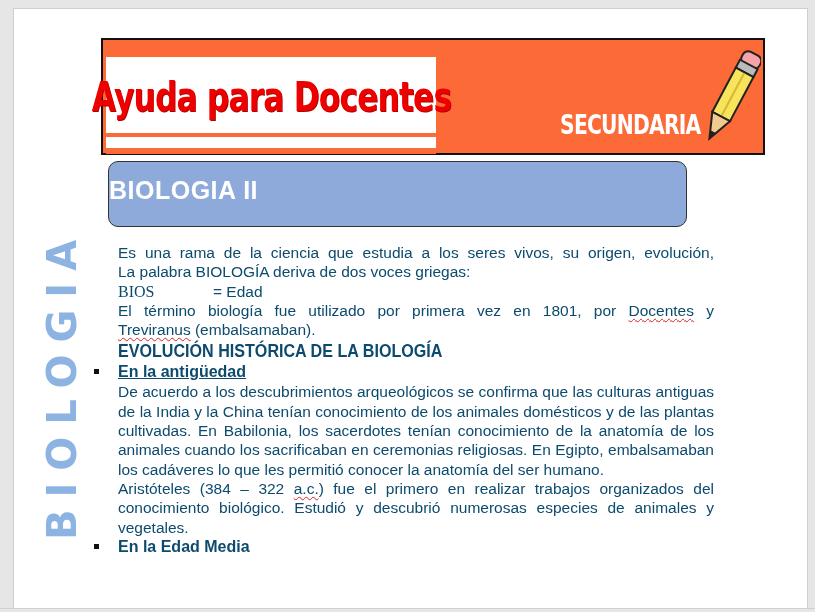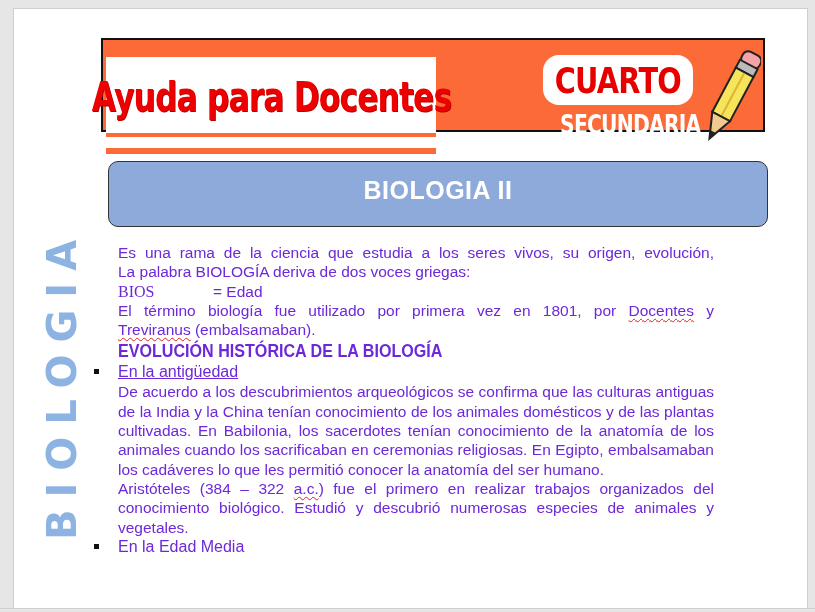--- a/index.html
+++ b/index.html
@@ -1,67 +1,64 @@
 <!DOCTYPE html>
 <html><head>
 <meta charset="utf-8">
 <style>
   html, body { margin:0; padding:0; }
   body { width:815px; height:612px; background:#e6e6e6; position:relative; overflow:hidden; font-family:"Liberation Sans", sans-serif; }
   .page { position:absolute; left:13px; top:8px; width:793px; height:600px; background:#fff; border-left:1px solid #cfcfcf; border-top:1px solid #cfcfcf; border-right:1px solid #cfcfcf; overflow:hidden; }
   .bottom-strip { position:absolute; left:0; top:608px; width:815px; height:4px; background:#e6e6e6; border-top:1px solid #cfcfcf; }
 
   
-  .banner { position:absolute; left:101px; top:38px; width:664px; height:94px; border:2px solid #111; box-sizing:border-box; background:#fb6a37; }
+  .banner { position:absolute; left:101px; top:38px; width:664px; height:117px; border:2px solid #111; box-sizing:border-box; background:#fb6a37; }
   .banner .left { position:absolute; left:3px; top:11px; width:330px; height:91px; background:#fff; border-top:6px solid #fb6a37; border-bottom:6px solid #fb6a37; box-shadow: inset 0 3px 0 #fff, inset 0 -3px 0 #fff; }
   .banner .left-inner { position:absolute; left:0; top:6px; width:100%; height:72px; background:#fff; display:flex; align-items:center; justify-content:center; }
   .banner .stripe-top { position:absolute; left:3px; top:14px; width:330px; height:4px; background:#fb6a37; }
   .banner .stripe-bot { position:absolute; left:3px; top:93px; width:330px; height:4px; background:#fb6a37; }
   .brand-text { font-family:"DejaVu Sans", sans-serif; font-weight:bold; font-size:40px; color:#ee0000; letter-spacing:-1px; transform:scaleX(0.78); transform-origin:center; white-space:nowrap; text-shadow:1px 1px 0 #b00000; }
   .cuarto-box { position:absolute; left:440px; top:15px; width:150px; height:50px; background:#fff; border-radius:16px; display:flex; align-items:center; justify-content:center; }
   .cuarto-text { font-family:"DejaVu Sans", sans-serif; font-weight:bold; font-size:36px; color:#e60000; transform:scaleX(0.8); letter-spacing:-1px; }
   .secundaria-text { position:absolute; left:440px; top:70px; width:155px; text-align:center; font-family:"DejaVu Sans", sans-serif; font-weight:bold; font-size:26px; color:#fff; transform:scaleX(0.78); letter-spacing:-1px; }
   .pencil { position:absolute; left:598px; top:4px; width:60px; height:108px; }
 
   
-  .title-box { position:absolute; left:108px; top:161px; width:660px; height:66px; background:#8eaadb; border:1px solid #333; border-radius:10px; box-sizing:border-box; display:flex; align-items:center; justify-content:center; padding-bottom:8px; }
+  .title-box { position:absolute; left:108px; top:161px; width:579px; height:66px; background:#8eaadb; border:1px solid #333; border-radius:10px; box-sizing:border-box; display:flex; align-items:center; padding-bottom:8px; }
   .title-text { color:#fff; font-weight:bold; font-size:25px; font-family:"Liberation Sans", sans-serif; letter-spacing:0.5px; }
 
   
   .side-label { position:absolute; left:39px; top:540px; transform-origin:left top; transform:rotate(-90deg); font-family:"DejaVu Sans", sans-serif; font-weight:bold; font-size:40px; color:#8db3e2; letter-spacing:12px; white-space:nowrap; }
 
   
-  .body { position:absolute; left:118px; top:243px; width:596px; font-family:"Liberation Sans", sans-serif; font-size:15.5px; color:#6d28d9; line-height:19.3px; }
+  .body { position:absolute; left:118px; top:243px; width:596px; font-family:"Liberation Sans", sans-serif; font-size:15.5px; color:#0c4a6e; line-height:19.3px; }
   .body p { margin:0; text-align:justify; text-align-last:left; }
   .body .j { text-align:justify; text-align-last:justify; }
   .def-row { display:flex; }
   .def-term { font-family:"Liberation Serif", serif; font-weight:normal; width:95px; font-size:16px; }
   .spell { text-decoration:underline wavy #d22; text-decoration-thickness:1px; text-underline-offset:2px; }
   .h-section { font-weight:bold; font-size:17.5px; margin-top:1px; line-height:22px; transform:scaleX(0.92); transform-origin:left; white-space:nowrap; }
-  .bullet-head { position:relative; font-weight:normal; text-decoration:underline; font-size:16px; line-height:20px; }
+  .bullet-head { position:relative; font-weight:bold; text-decoration:underline; font-size:16px; line-height:20px; }
   .bullet-head.nou { text-decoration:none; }
   .bullet-mark { position:absolute; left:-24px; top:7px; width:5px; height:5px; background:#111; }
 </style>
 </head>
 <body>
 
 <div class="page"></div>
 <div class="bottom-strip"></div>
 
 <div class="banner">
   <div class="stripe-top"></div>
   <div class="left">
     <div class="left-inner" style="top:0;height:79px;">
       <span class="brand-text">Ayuda para Docentes</span>
     </div>
   </div>
   <div class="stripe-bot"></div>
-  <div class="cuarto-box">
-    <span class="cuarto-text">CUARTO</span>
-  </div>
   <div class="secundaria-text">SECUNDARIA</div>
   <svg class="pencil" viewBox="0 0 60 108">
     <g transform="rotate(28 30 54)">
       <rect x="20" y="4" width="20" height="14" rx="6" fill="#f4a3a8" stroke="#222" stroke-width="2"></rect>
       <rect x="20" y="16" width="20" height="9" fill="#bbb" stroke="#222" stroke-width="2"></rect>
       <rect x="20" y="25" width="20" height="50" fill="#f7e35c" stroke="#222" stroke-width="2"></rect>
       <line x1="30" y1="26" x2="30" y2="74" stroke="#d9b830" stroke-width="2"></line>
       <path d="M20 75 L40 75 L30 100 Z" fill="#f2c98e" stroke="#222" stroke-width="2"></path>
       <path d="M27 92 L33 92 L30 100 Z" fill="#222"></path>
     </g>

